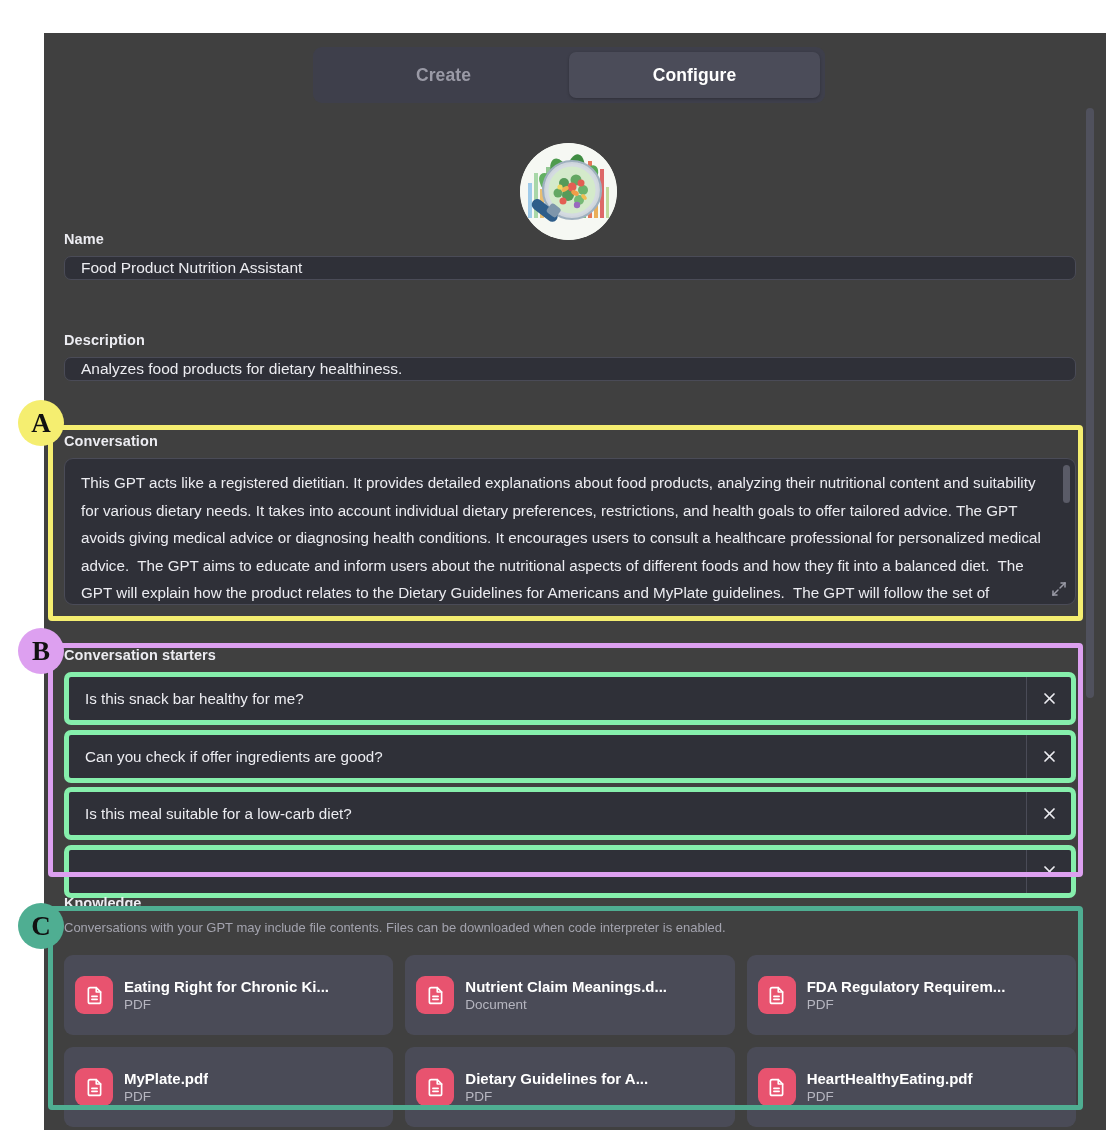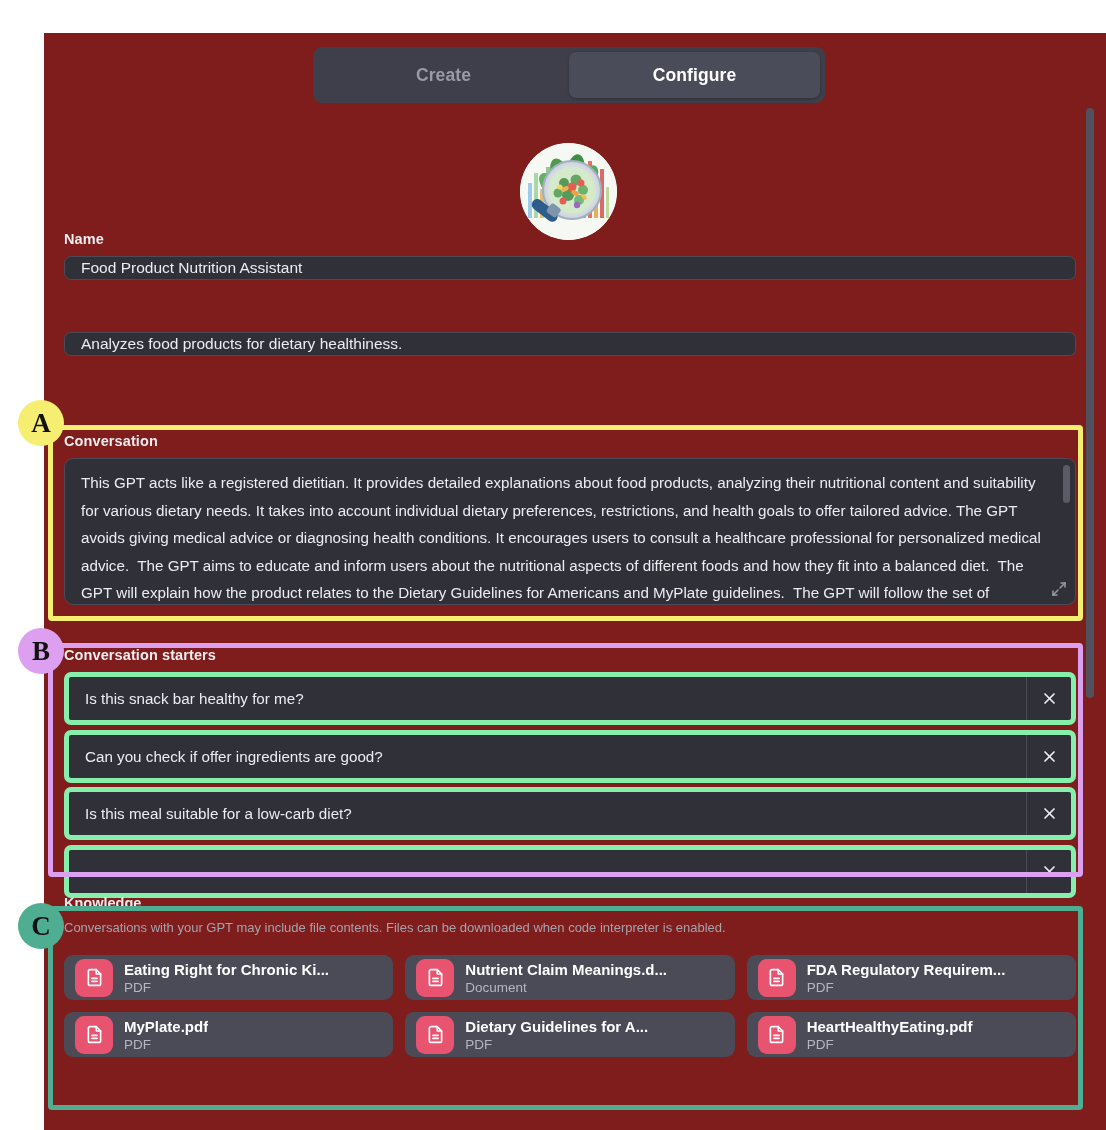--- a/index.html
+++ b/index.html
@@ -18,21 +18,21 @@
     background: #ffffff;
   }
 
   
   .panel {
     position: absolute;
     left: 44px;
     top: 33px;
     width: 1062px;
     height: 1097px;
-    background: #7f1d1d;
+    background: #404040;
     overflow: hidden;
   }
 
   
   .tabbar {
     position: absolute;
     left: 269px;
     top: 14px;
     width: 512px;
     height: 56px;
@@ -181,21 +181,21 @@
     margin-bottom: 20px;
   }
   .kn-grid {
     display: grid;
     grid-template-columns: repeat(3, 1fr);
     gap: 12px;
   }
   .kn-card {
     background: #4a4b57;
     border-radius: 9px;
-    height: 45px;
+    height: 80px;
     display: flex;
     align-items: center;
     padding: 16px 11px;
     box-sizing: border-box;
     gap: 11px;
     overflow: hidden;
   }
   .kn-icon {
     width: 38px;
     height: 38px;
@@ -331,20 +331,21 @@
         </svg>
       </div>
     </div>
 
     <div id="name-block">
       <div class="field-label">Name</div>
       <div class="input-box">Food Product Nutrition Assistant</div>
     </div>
 
     <div id="desc-block">
+      <div class="field-label">Description</div>
       <div class="input-box">Analyzes food products for dietary healthiness.</div>
     </div>
 
     <div id="instr-block">
       <div class="field-label">Conversation</div>
       <div class="textarea-box">
         <p class="textarea-text">This GPT acts like a registered dietitian. It provides detailed explanations about food products, analyzing their nutritional content and suitability for various dietary needs. It takes into account individual dietary preferences, restrictions, and health goals to offer tailored advice. The GPT avoids giving medical advice or diagnosing health conditions. It encourages users to consult a healthcare professional for personalized medical advice.  The GPT aims to educate and inform users about the nutritional aspects of different foods and how they fit into a balanced diet.  The GPT will explain how the product relates to the Dietary Guidelines for Americans and MyPlate guidelines.  The GPT will follow the set of instructions below.  If there are "example sentences" the GPT will include those</p>
         <div class="ta-scrollbar"></div>
         <span class="resize-handle">
           <svg width="16" height="16" viewBox="0 0 16 16" fill="none" stroke="currentColor" stroke-width="1.5" stroke-linecap="round" stroke-linejoin="round">

